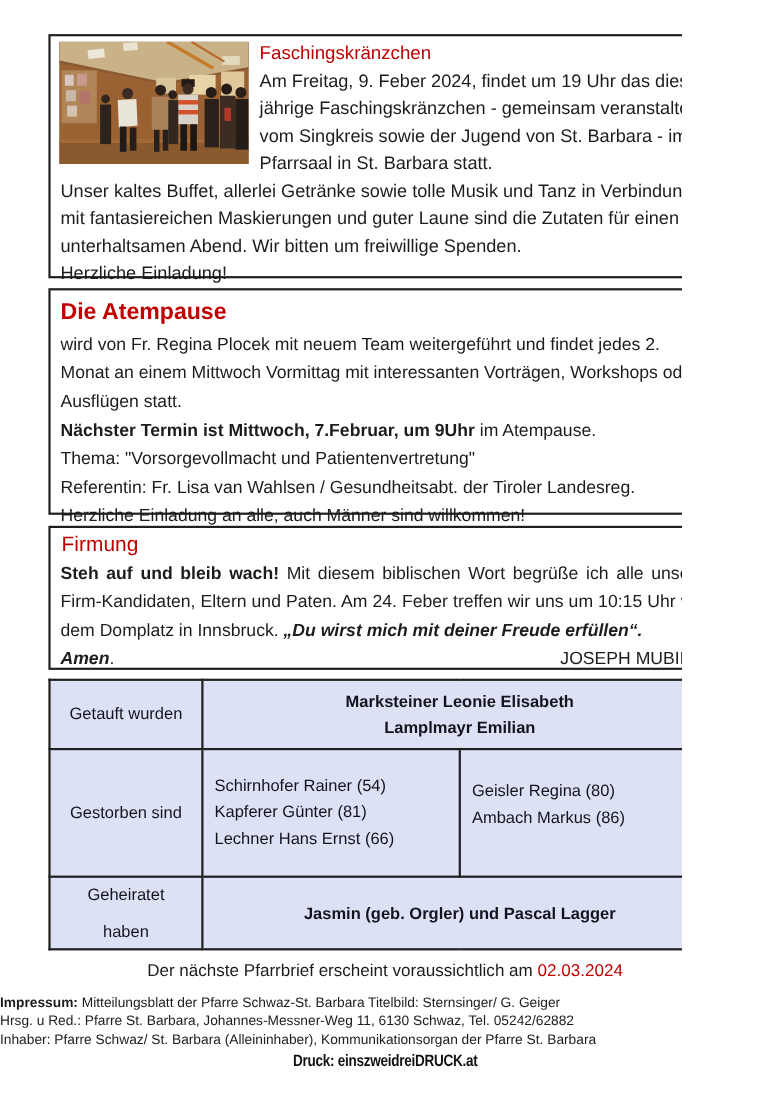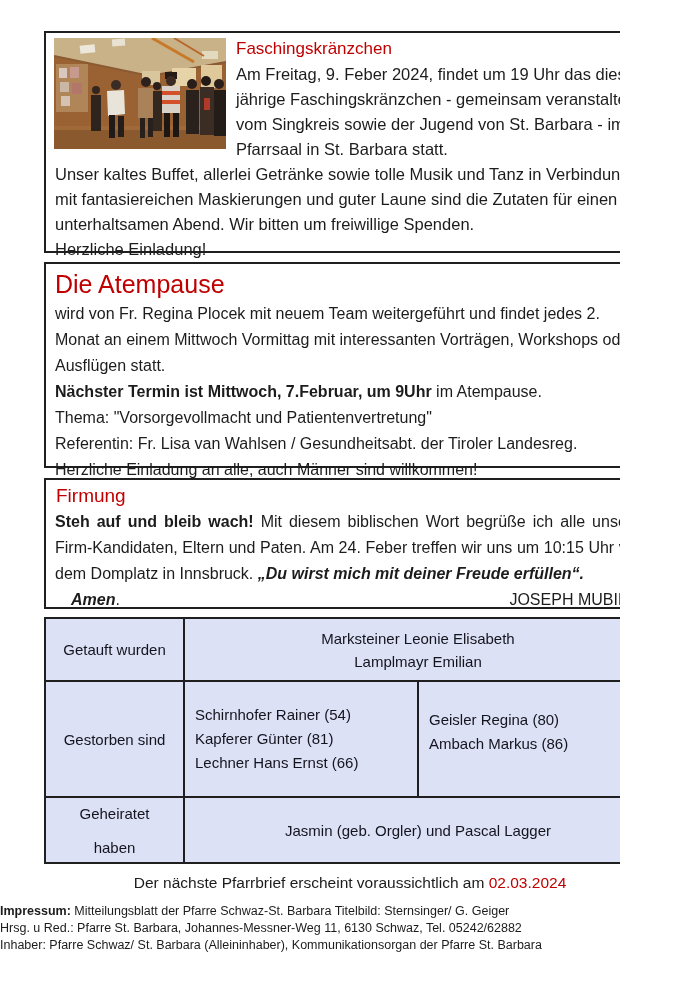--- a/index.html
+++ b/index.html
@@ -19,40 +19,40 @@
   
   #box-fasching{top:31px;height:222px;font-size:16.5px;line-height:25px;}
   #box-fasching .photo{
     float:left;width:172px;height:111px;margin:3px 10px 3px -1px;
     display:block;background:#8a5a33;
   }
   #box-fasching h2{font-size:17px;line-height:24px;margin:2px 0 1px 0;}
   #box-fasching p{margin:0;}
   
   #box-atempause{top:262px;height:206px;font-size:16px;line-height:26px;}
-  #box-atempause h2{font-size:25px;line-height:30px;margin:3px 0 2px 0;}
+  #box-atempause h2{font-size:21px;line-height:30px;margin:3px 0 2px 0;font-weight:bold;}
   #box-atempause p{margin:0;}
   
   #box-firmung{top:478px;height:131px;font-size:16px;line-height:26px;}
   #box-firmung h2{font-size:19px;line-height:26px;margin:1px 0 0 1px;}
   #box-firmung p{margin:0;text-align:justify;}
   .bold{font-weight:700;}
   .boldital{font-weight:700;font-style:italic;}
-  .amen-line{display:flex;justify-content:space-between;align-items:flex-end;margin-left:16px;}
+  .amen-line{display:flex;justify-content:space-between;align-items:flex-end;}
   
   #registry{
     position:absolute;top:617px;left:44px;width:609px;
     border-collapse:collapse;table-layout:fixed;font-size:15px;color:#14141e;
   }
   #registry td{
     border:2px solid #1f1f1f;background:#dce1f5;
     padding:4px 8px;box-sizing:border-box;vertical-align:middle;
   }
   #registry .label-cell{font-weight:400;text-align:center;width:139px;}
-  #registry .center-cell{text-align:center;line-height:23px;}
+  #registry .center-cell{text-align:center;line-height:23px;font-weight:bold;}
   #registry .list-cell{text-align:left;line-height:24px;padding-left:10px;}
   .row-baptized{height:63px;}
   .row-deceased{height:116px;}
   .row-married{height:66px;}
   .married-label div{line-height:17px;}
   .married-label .lbl-gap{height:17px;}
   
   #next-issue{
     position:absolute;top:873px;left:0;width:700px;
     text-align:center;font-size:15.5px;line-height:20px;
@@ -199,14 +199,17 @@
   </div>
 
   <div id="impressum">
     <div>
       <span class="bold">Impressum:</span><span> Mitteilungsblatt der Pfarre Schwaz-St. Barbara Titelbild: Sternsinger/ G. Geiger</span>
     </div>
     <div>Hrsg. u Red.: Pfarre St. Barbara, Johannes-Messner-Weg 11,  6130  Schwaz, Tel. 05242/62882</div>
     <div>Inhaber: Pfarre Schwaz/ St. Barbara (Alleininhaber), Kommunikationsorgan der Pfarre St. Barbara</div>
   </div>
 
+  <div id="druck-line">
+    <span>Druck: einszweidreiDRUCK.at</span>
+  </div>
 
 </div>
 
 </body></html>

